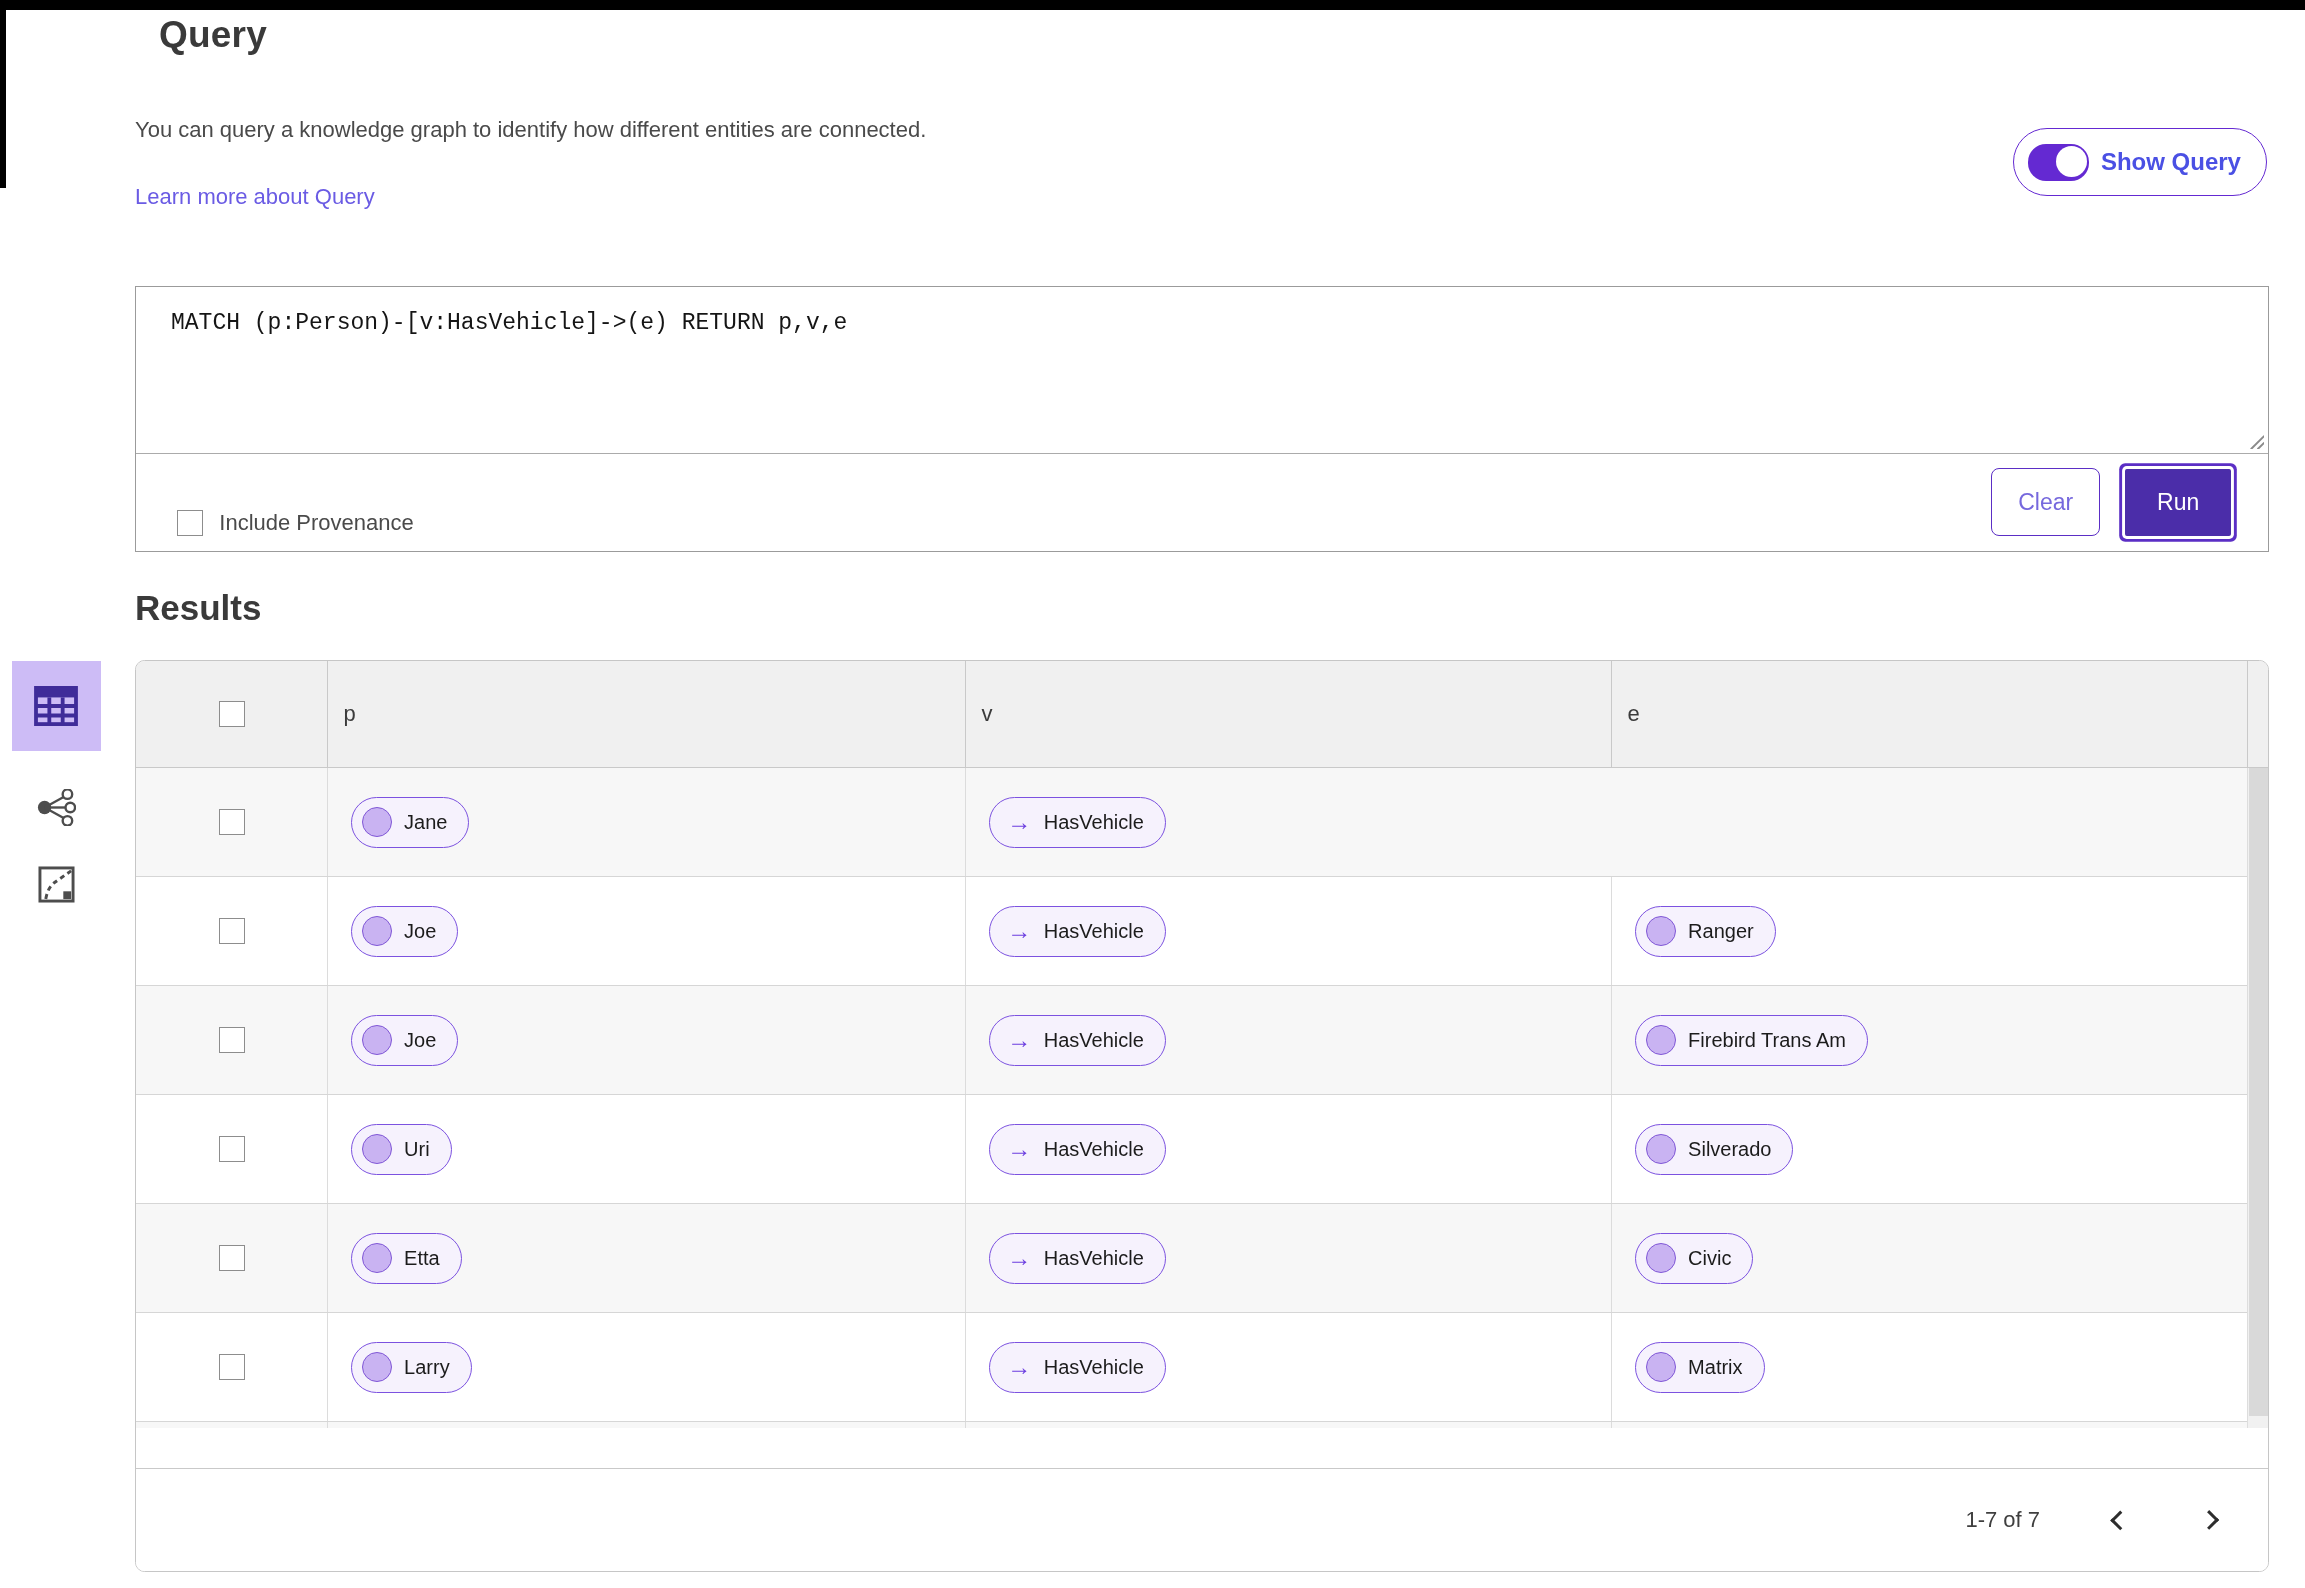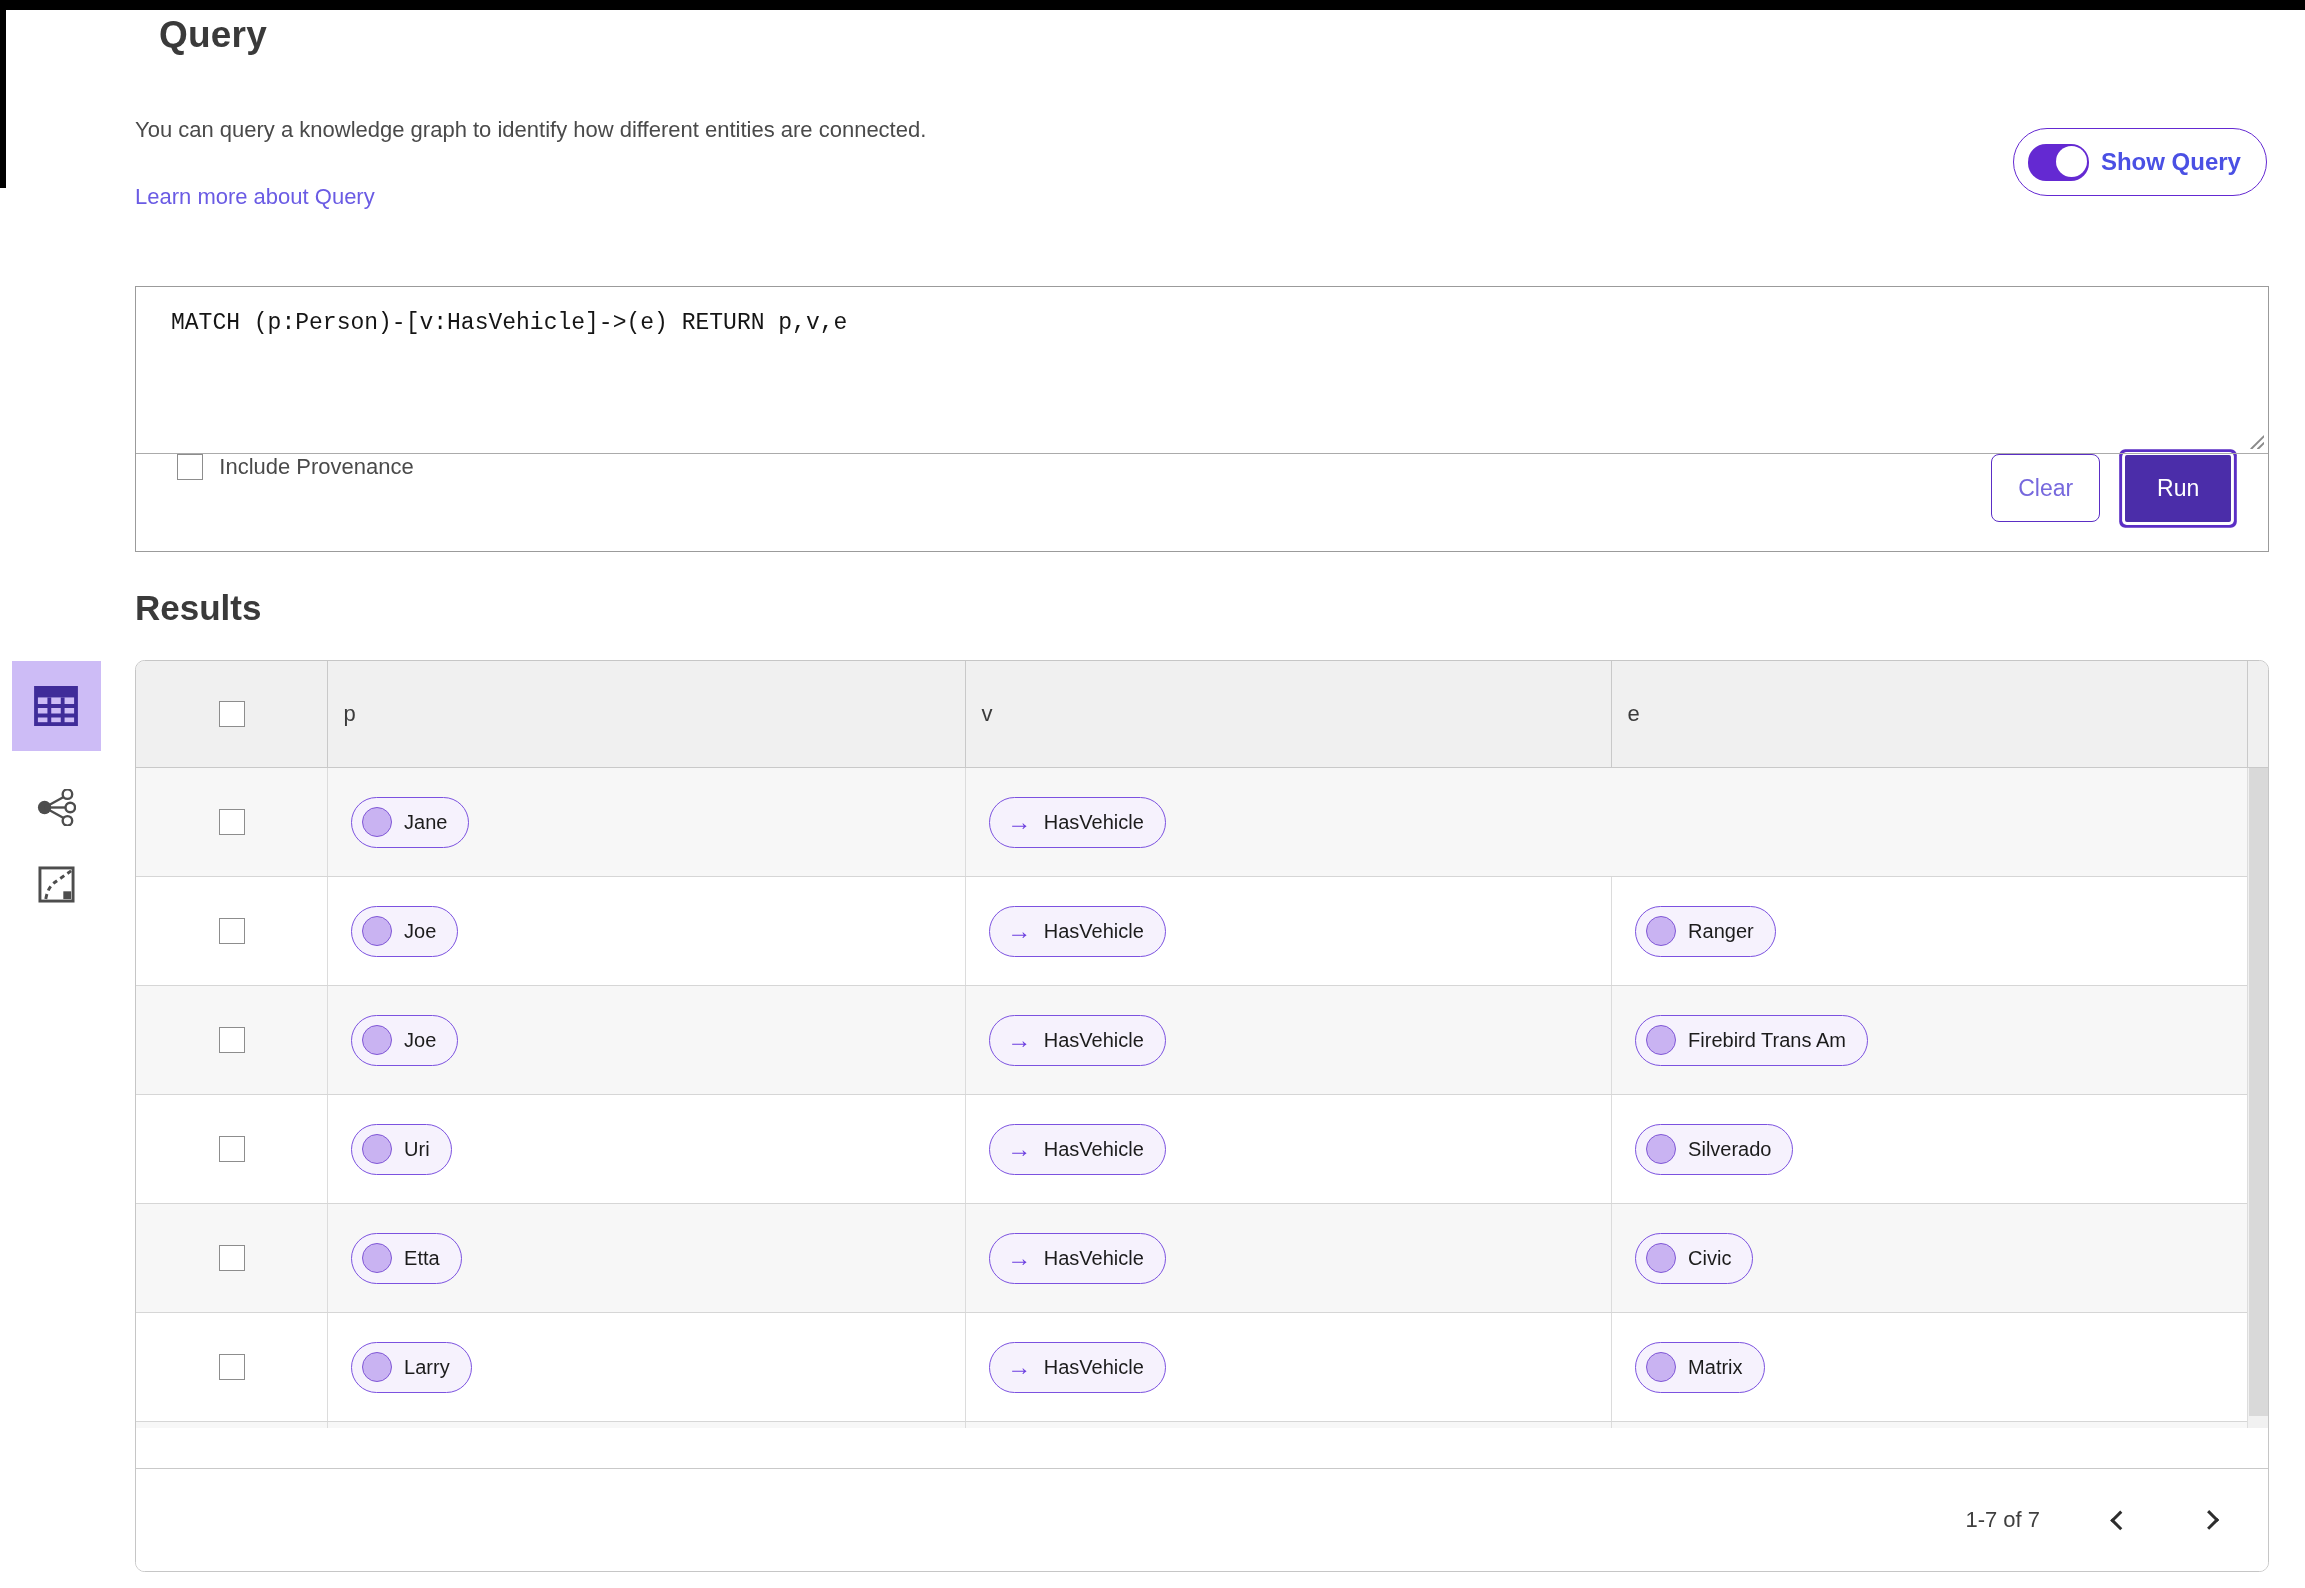--- a/index.html
+++ b/index.html
@@ -29,22 +29,22 @@
     position:absolute; left:135px; top:286px; width:2134px; height:266px;
     border:1px solid #9b9b9b; background:#fff;
   }
   .query-textarea {
     position:relative; width:100%; height:167px; border-bottom:1px solid #ababab;
     padding:23px 29px 0 35px; cursor:text;
   }
   .query-code { font-family:"Liberation Mono","DejaVu Sans Mono",monospace; font-size:23px; color:#151515; white-space:pre; }
   .resize-handle { position:absolute; right:3.8px; bottom:3.8px; width:17.3px; height:17.3px; }
   .query-toolbar {
-    height:98px; display:flex; align-items:flex-start; justify-content:space-between;
-    padding:0 33px 10px 41px;
+    height:98px; display:flex; align-items:flex-end; justify-content:space-between;
+    padding:0 33px 16px 41px;
   }
   .prov-label { display:flex; align-items:center; gap:16.3px; cursor:pointer; }
   .checkbox {
     width:26px; height:26px; border:1.9px solid #8d8d8d; background:#fff; display:inline-block; flex:0 0 auto;
   }
   .prov-text { font-size:22px; color:#4a4a4a; }
   .toolbar-buttons { display:flex; align-items:center; gap:25px; }
   .btn-clear {
     width:109px; height:68px; background:#fff; border:1.9px solid #5b2ec5; border-radius:8px;
     font-size:23px; color:#7668dd; font-family:inherit; cursor:pointer;

